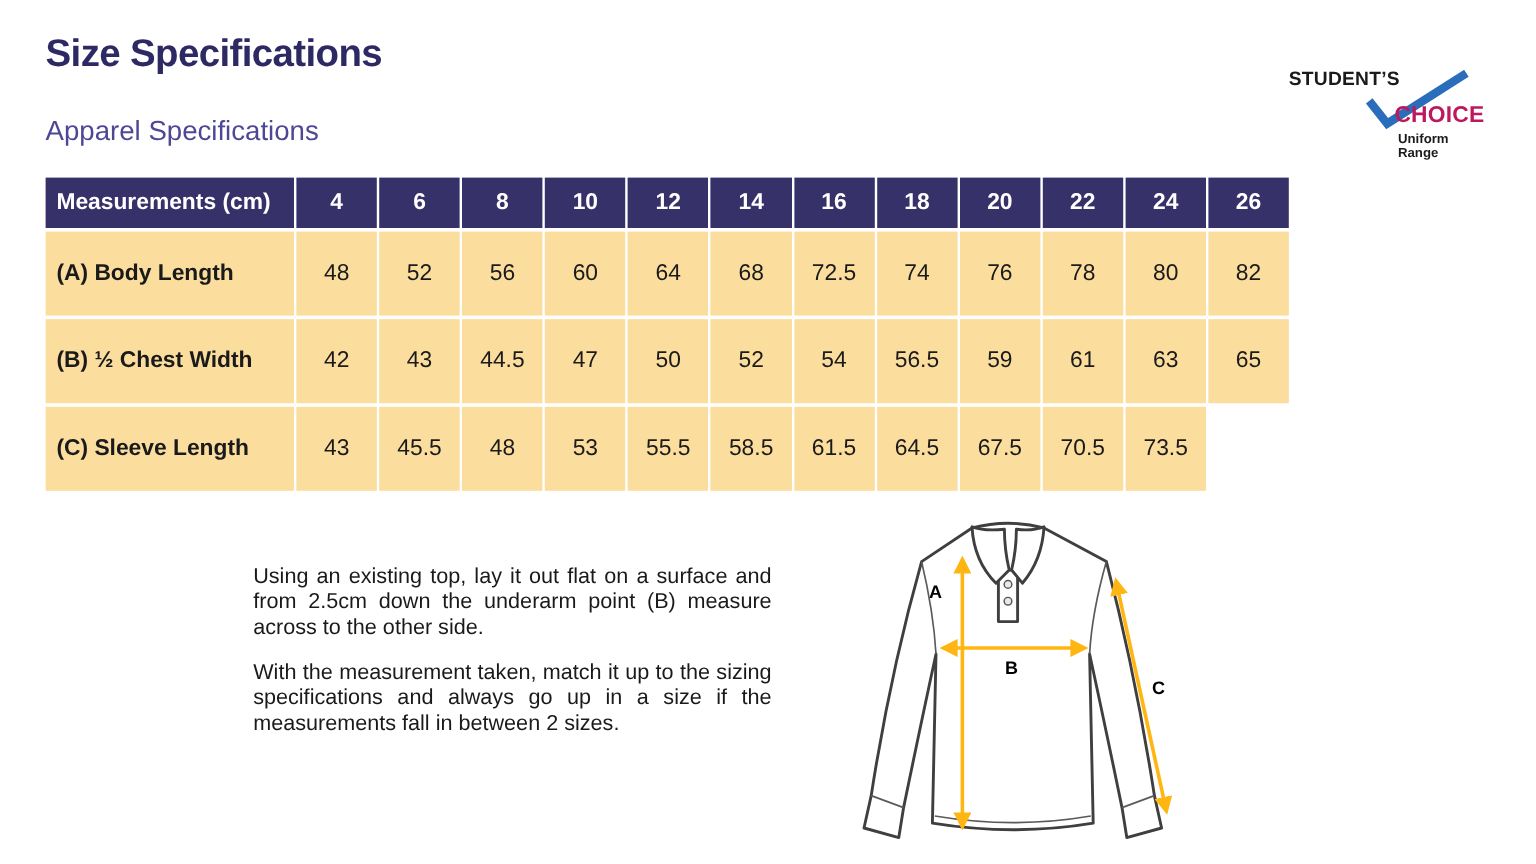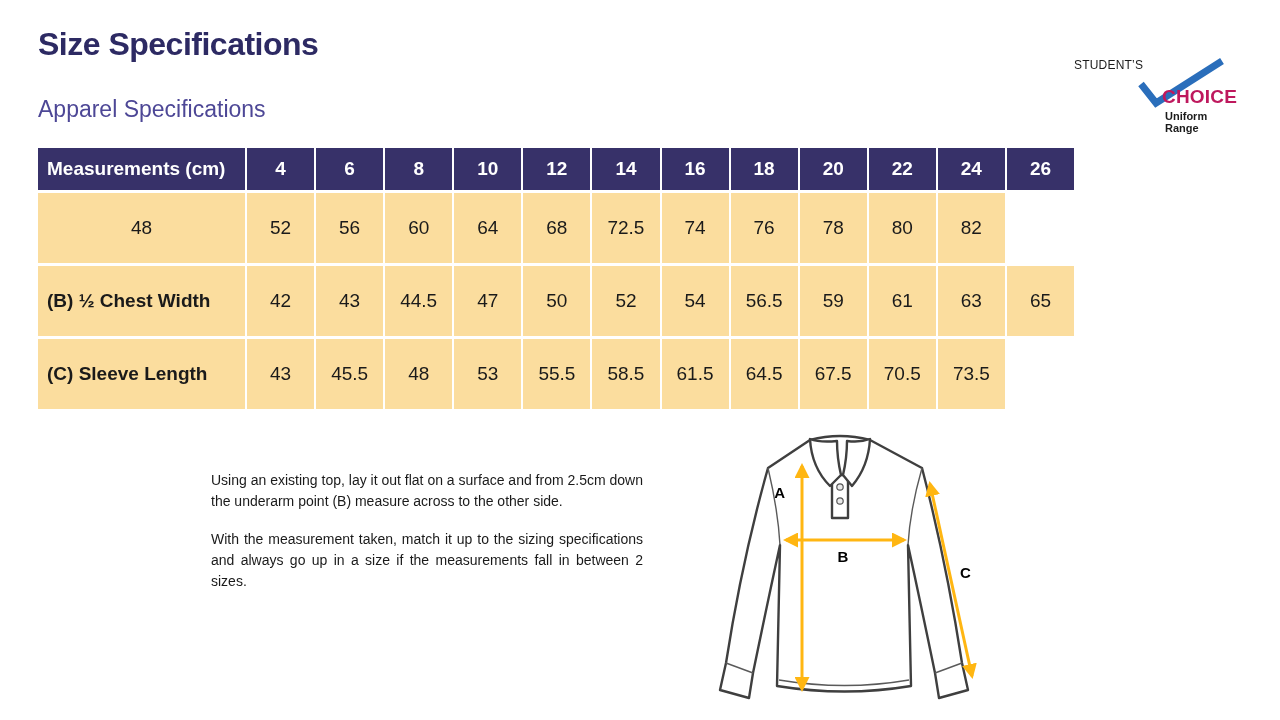--- a/index.html
+++ b/index.html
@@ -15,41 +15,41 @@
     letter-spacing:-0.5px;
   }
   .page-subtitle{
     position:absolute;left:38px;top:96px;
     font-size:23px;color:var(--subtitle,#4d4796);
   }
 
   
   .logo{position:absolute;left:1072px;top:58px;width:170px;height:68px;}
   .logo svg{position:absolute;left:0;top:0;}
-  .logo .l1{position:absolute;left:2px;top:0;font-size:12px;font-weight:normal;color:#1b1b1b;letter-spacing:0.2px;}
+  .logo .l1{position:absolute;left:2px;top:0;font-size:16px;font-weight:bold;color:#1b1b1b;letter-spacing:0.2px;}
   .logo .l2{position:absolute;left:90px;top:28px;font-size:19px;font-weight:bold;color:#be185d;letter-spacing:0.2px;}
   .logo .l3{position:absolute;left:93px;top:52px;font-size:11px;font-weight:bold;color:#1b1b1b;}
 
   
   .size-table{
     position:absolute;left:38px;top:148px;width:1036px;
     display:flex;flex-direction:column;row-gap:3px;text-align:center;
   }
   .t-row{display:grid;grid-template-columns:207px repeat(12,1fr);column-gap:2px;}
   .t-row.header{height:42px;}
   .t-row.body{height:70px;}
   .t-row.header .cell{background:var(--table-header-bg,#373169);color:#ffffff;font-weight:bold;}
   .t-row.body .cell{background:var(--table-row-bg,#fbdd9e);color:#1a1a1a;}
   .cell{display:flex;align-items:center;justify-content:center;font-size:19px;}
   .cell.label{justify-content:flex-start;padding-left:9px;font-weight:bold;}
 
   
   .guide{position:absolute;left:211px;top:470px;width:432px;color:#1a1a1a;}
   .guide h3{margin:0 0 24px 0;font-size:15.5px;font-weight:bold;}
-  .guide p{margin:0 0 17px 0;font-size:14px;line-height:21px;text-align:justify;}
+  .guide p{margin:0 0 17px 0;font-size:18px;line-height:21px;text-align:justify;}
 
   
   .shirt{position:absolute;left:690px;top:430px;width:310px;height:290px;}
   .shirt svg{display:block;}
   .outline{fill:#ffffff;stroke:#3f3f3f;stroke-width:2.4;stroke-linejoin:round;}
   .seam{fill:none;stroke:#5a5a5a;stroke-width:1.4;}
   .arrow{stroke:var(--arrow,#ffb612);stroke-width:3;fill:none;}
   #ah path{fill:var(--arrow,#ffb612);}
   .dim-label{font-size:15px;font-weight:bold;fill:#000000;}
 </style>
@@ -78,20 +78,21 @@
       <div class="cell">12</div>
       <div class="cell">14</div>
       <div class="cell">16</div>
       <div class="cell">18</div>
       <div class="cell">20</div>
       <div class="cell">22</div>
       <div class="cell">24</div>
       <div class="cell">26</div>
     </div>
     <div class="t-row body">
+      <div class="cell label">(A) Body Length</div>
       <div class="cell">48</div>
       <div class="cell">52</div>
       <div class="cell">56</div>
       <div class="cell">60</div>
       <div class="cell">64</div>
       <div class="cell">68</div>
       <div class="cell">72.5</div>
       <div class="cell">74</div>
       <div class="cell">76</div>
       <div class="cell">78</div>

